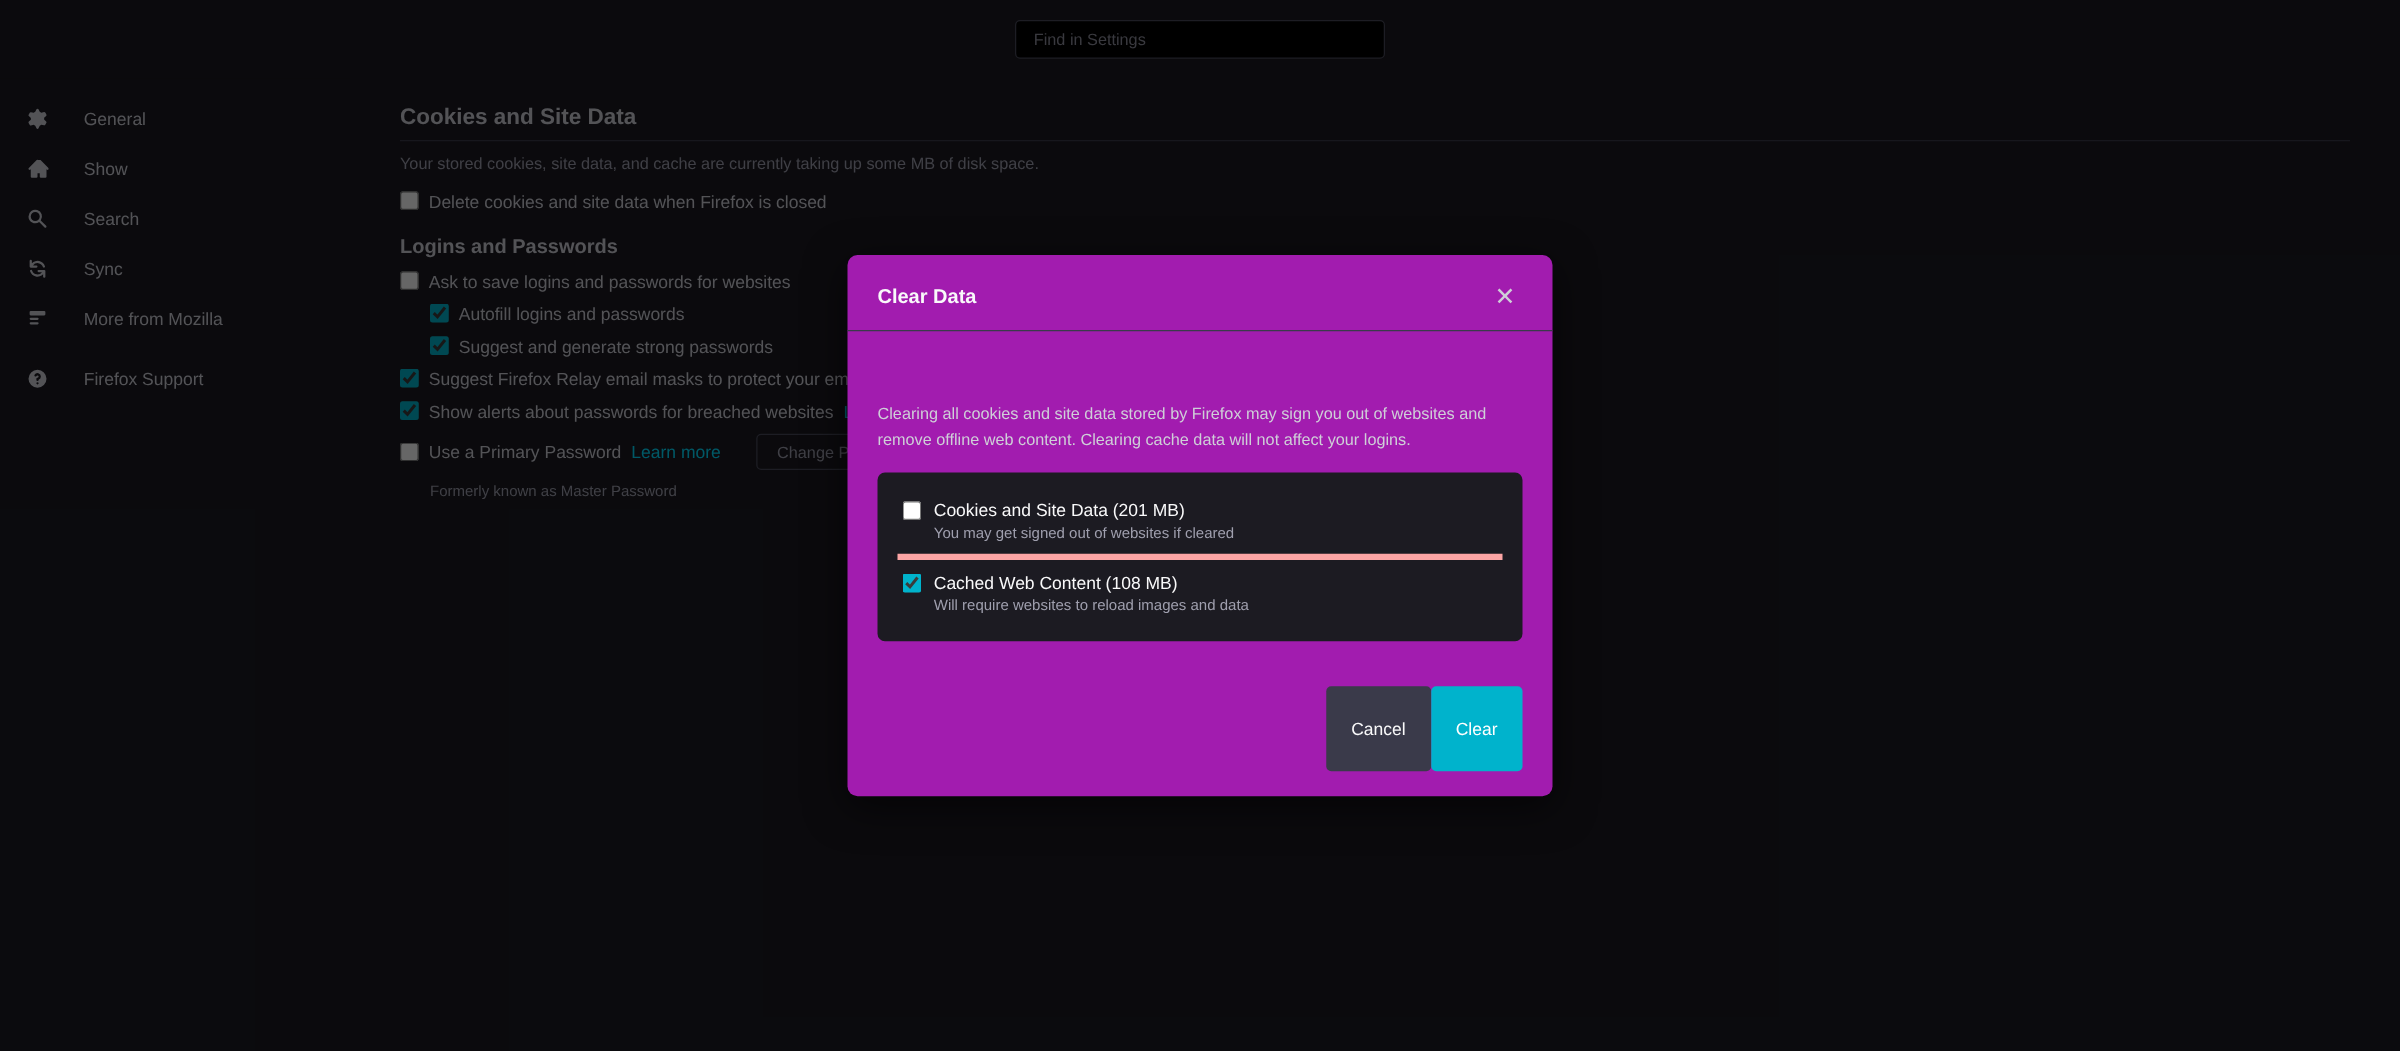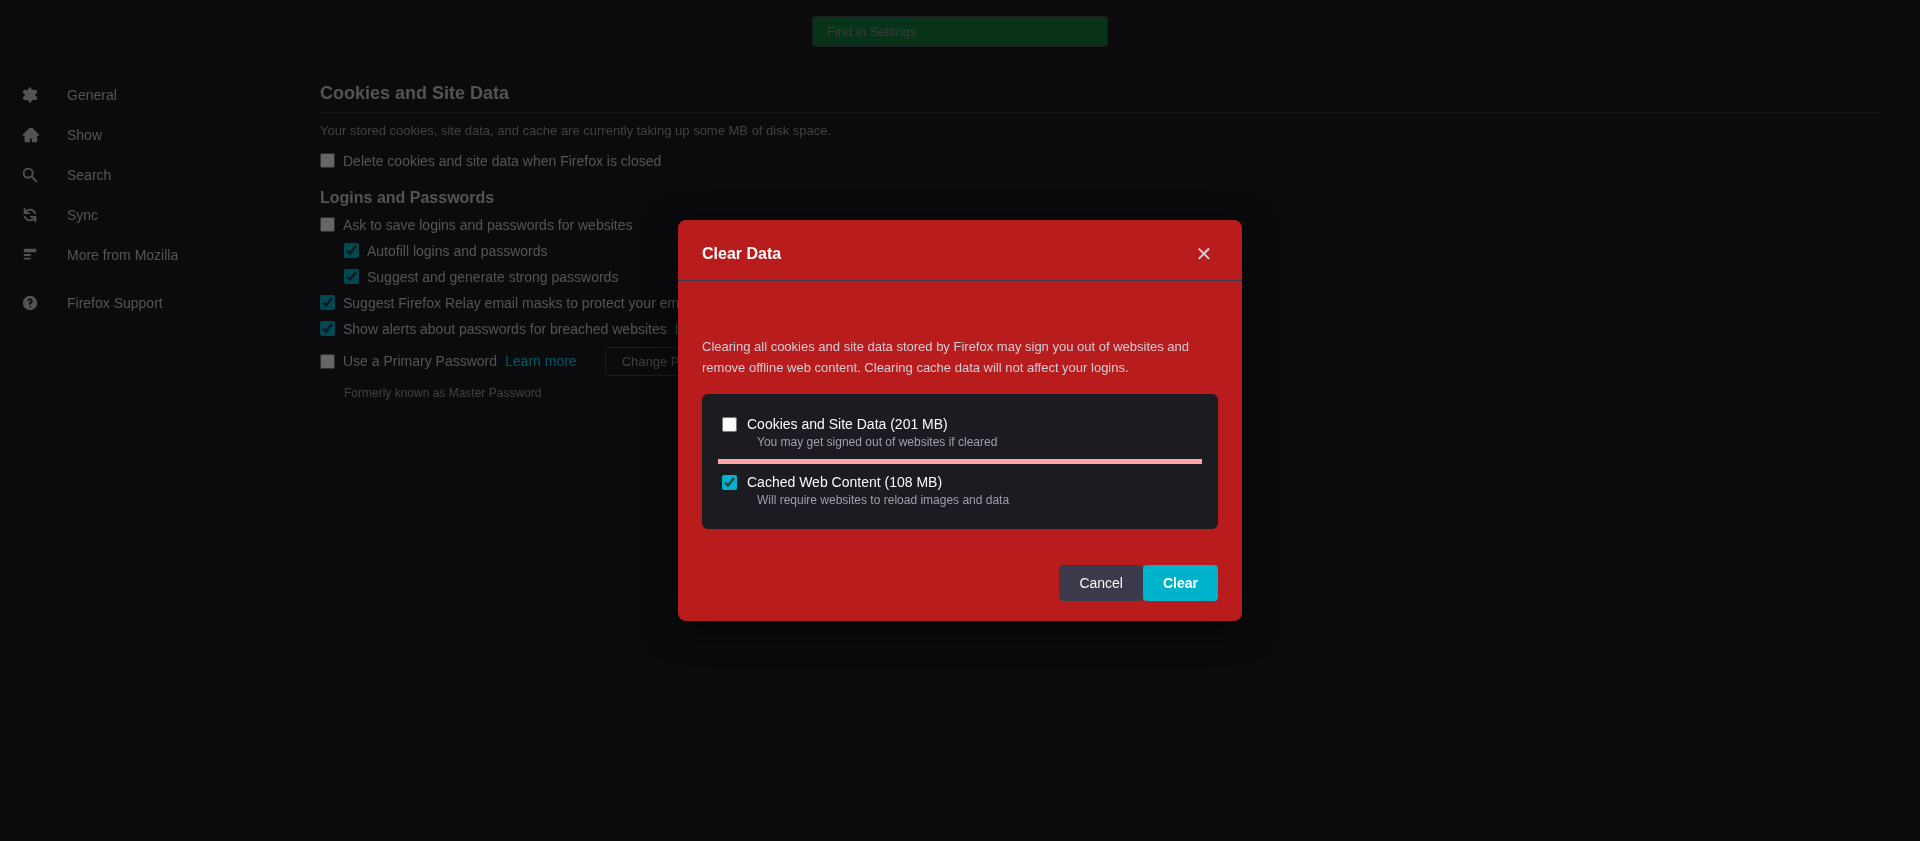--- a/index.html
+++ b/index.html
@@ -19,21 +19,21 @@
     .header {
       display: flex;
       justify-content: center;
       padding: 16px 0;
       background: #1c1b22;
     }
 
     .search-bar {
       width: 296px;
       padding: 7px 14px;
-      background: #15803d;
+      background: #000000;
       border: 1px solid #4a4a5a;
       border-radius: 4px;
       color: #f9f9fa;
       font-size: 13px;
       outline: none;
     }
 
     .search-bar::placeholder { color: #8f8f9d; }
 
     
@@ -159,21 +159,21 @@
       width: 100%; height: 100%;
       background: rgba(0,0,0,0.6);
       display: flex;
       align-items: center;
       justify-content: center;
       z-index: 100;
     }
 
     
     .dialog {
-      background: #b91c1c;
+      background: #a21caf;
       border-radius: 8px;
       width: 564px;
       max-width: 90%;
       box-shadow: 0 8px 32px rgba(0,0,0,0.6);
       padding: 0;
       position: relative;
     }
 
     .dialog-header {
       display: flex;
@@ -248,21 +248,21 @@
     .option-label {
       font-size: 14px;
       font-weight: 500;
       color: #f9f9fa;
     }
 
     .option-sublabel {
       font-size: 12px;
       color: #9f9fae;
       margin-top: 3px;
-      margin-left: 35px;
+      margin-left: 25px;
     }
 
     .dialog-footer {
       display: flex;
       justify-content: flex-end;
       gap: 0;
       padding: 16px 24px 20px 24px;
     }
 
     .btn-cancel {
@@ -272,25 +272,25 @@
       padding: 9px 20px;
       border-radius: 4px;
       cursor: pointer;
       font-size: 14px;
     }
 
     .btn-clear {
       background: #00b3cc;
       border: none;
       color: #fff;
-      padding: 10px 20px;
+      padding: 26px 20px;
       border-radius: 4px;
       cursor: pointer;
       font-size: 14px;
-      font-weight: 700;
+      font-weight: 400;
     }
 
     
     .blurred {
       pointer-events: none;
     }
   </style>
 </head>
 <body>
 

